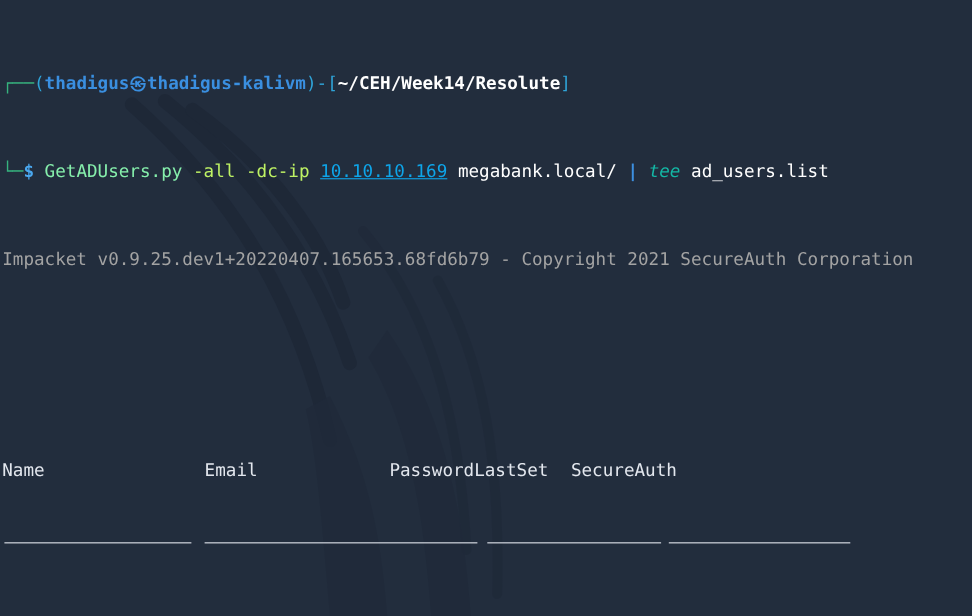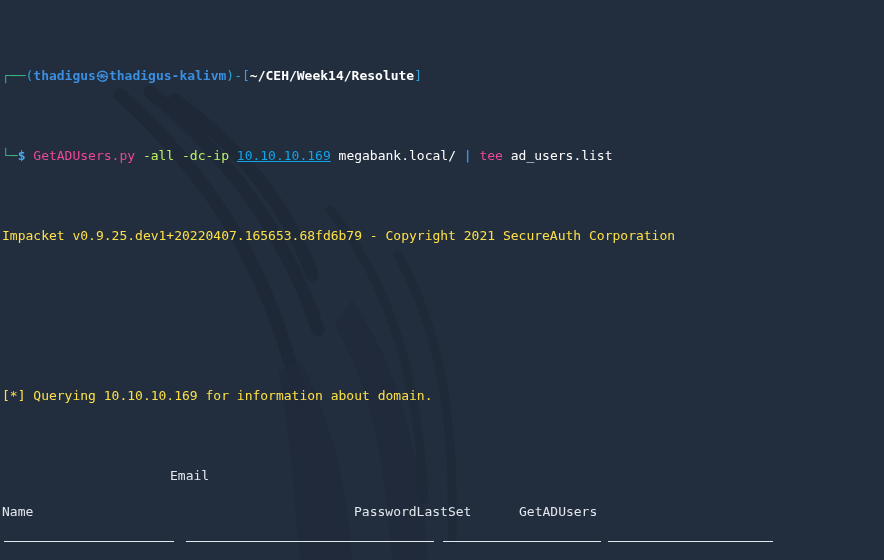--- a/index.html
+++ b/index.html
@@ -7,21 +7,21 @@
     padding: 0;
     background: #222b3a;
   }
   #terminal {
     position: relative;
     width: 884px;
     height: 560px;
     background: #222d3d;
     overflow: hidden;
     font-family: "DejaVu Sans Mono", "Liberation Mono", monospace;
-    font-size: 13px;
+    font-size: 16px;
     line-height: 16px;
     color: #d8dee9;
     -webkit-font-smoothing: antialiased;
   }
   
   #watermark {
     position: absolute;
     left: 0; top: 0;
     width: 884px; height: 560px;
     pointer-events: none;
@@ -35,38 +35,38 @@
   }
   .line { height: 16px; white-space: pre; }
 
   
   .c-frame  { color: #36b37e; }
   .c-user   { color: #3a8fe0; font-weight: bold; }
   .c-paren  { color: #2fa4d8; }
   .c-path   { color: #ffffff; font-weight: bold; }
   .c-brk    { color: #2fa4d8; }
   .c-dollar { color: #4aa8f0; font-weight: bold; }
-  .c-cmd    { color: #ec4899; }
+  .c-cmd    { color: #86efac; }
   .c-flag   { color: #bef264; }
   .c-ip     { color: #0ea5e9; text-decoration: underline; }
   .c-plain  { color: #ffffff; }
   .c-pipe   { color: #3d8fe0; font-weight: bold; }
-  .c-tee    { color: #ec4899; }
+  .c-tee    { color: #14b8a6; font-style: italic; }
 
   .hdr { color: #e3e7ee; }
   .rule {
     display: inline-block;
     vertical-align: middle;
     height: 1px;
     background: #e3e7ee;
   }
-  .rowtext { color: #fde047; }
+  .rowtext { color: #a3a3a3; }
 
   .col-name { display:inline-block; width: 352px; }
-  .col-pls  { display:inline-block; width: 165px; margin-top: 36px; }
+  .col-pls  { display:inline-block; width: 165px; }
   .col-ll   { display:inline-block; }
   .ruleline { height:16px; position:relative; }
   .ruleline .rule { position:absolute; top:9px; }
 </style>
 </head>
 <body>
 
 <div id="terminal">
 
   <svg id="watermark" viewBox="0 0 884 560" xmlns="http://www.w3.org/2000/svg">
@@ -93,24 +93,23 @@
     
     <div class="line"><span class="c-frame">└─</span><span class="c-dollar">$</span><span class="c-plain"> </span><span class="c-cmd">GetADUsers.py</span><span class="c-plain"> </span><span class="c-flag">-all -dc-ip</span><span class="c-plain"> </span><span class="c-ip">10.10.10.169</span><span class="c-plain"> </span><span class="c-plain">megabank.local/</span><span class="c-plain"> </span><span class="c-pipe">|</span><span class="c-plain"> </span><span class="c-tee">tee</span><span class="c-plain"> </span><span class="c-plain">ad_users.list</span></div>
 
     
     <div class="line rowtext">Impacket v0.9.25.dev1+20220407.165653.68fd6b79 - Copyright 2021 SecureAuth Corporation</div>
 
     
     <div class="line">&nbsp;</div>
 
     
-    <div class="line rowtext">[*] Querying 10.10.10.169 for information about domain.</div>
 
     
-    <div class="line hdr" style="position: relative;"><span class="hdr" style="position: absolute; left: 168px; text-align: right;">Email</span><span class="col-name">Name</span><span class="col-pls">PasswordLastSet</span><span class="col-ll">GetADUsers</span></div>
+    <div class="line hdr" style="position: relative;"><span class="hdr" style="position: absolute; left: 184px; text-align: right;">Email</span><span class="col-name">Name</span><span class="col-pls">PasswordLastSet</span><span class="col-ll">SecureAuth</span></div>
 
     <div class="line ruleline">
       <span class="rule" style="left:2px;width:170px;"></span>
       <span class="rule" style="left:184px;width:248px;"></span>
       <span class="rule" style="left:441px;width:158px;"></span>
       <span class="rule" style="left:606px;width:165px;"></span>
     </div>
 
     
     

